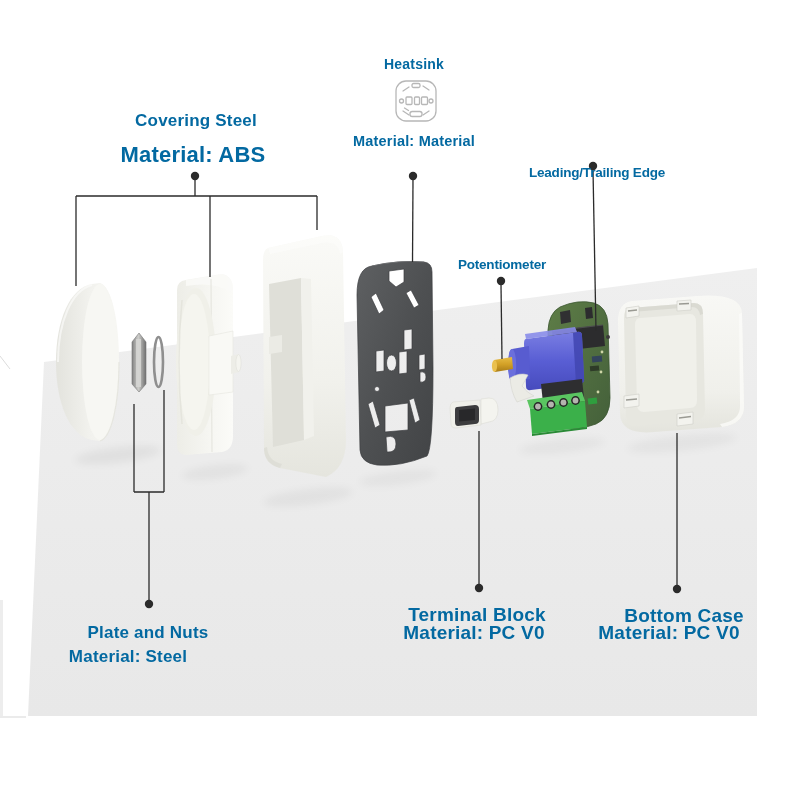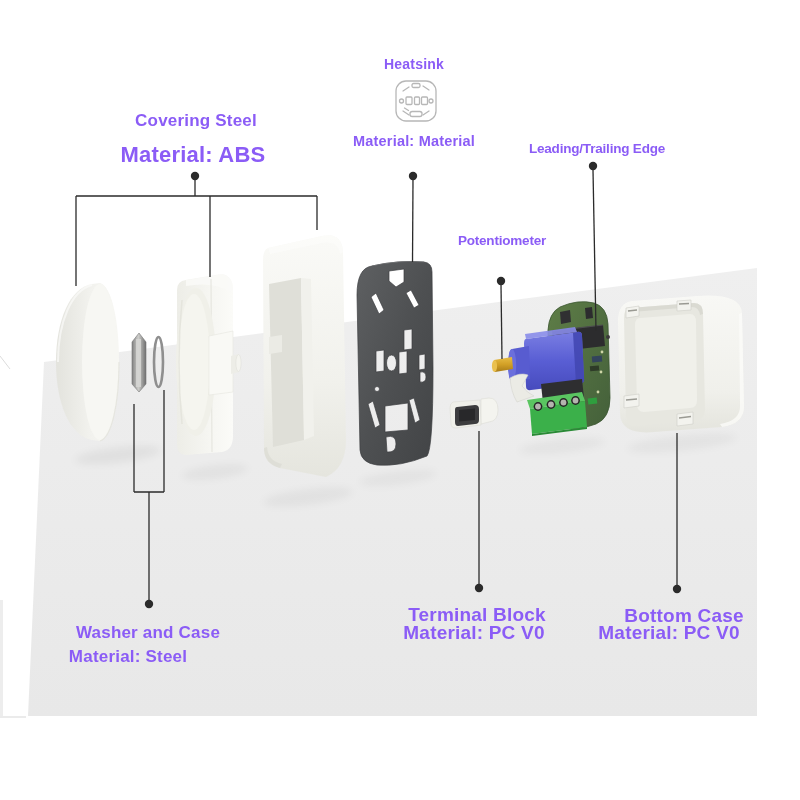--- a/index.html
+++ b/index.html
@@ -4,29 +4,29 @@
 <style>
   html,body{margin:0;padding:0;background:#ffffff;}
   .stage{
     position:relative;width:800px;height:800px;overflow:hidden;
     background:#ffffff;
     font-family:"Liberation Sans",sans-serif;
   }
   .stage svg.art{position:absolute;left:0;top:0;}
   .lbl{
     position:absolute;transform:translateX(-50%);
-    white-space:nowrap;font-weight:700;color:#8b5cf6;
+    white-space:nowrap;font-weight:700;color:#0369a1;
     letter-spacing:.2px;line-height:1;
   }
   .s17{font-size:17px;}
   .s16{font-size:22px;}
   .s155{font-size:19px;}
   .s145{font-size:14.5px;}
   .s14{font-size:14px;}
-  .s135{font-size:13.5px;letter-spacing:-0.2px;}
+  .s135{font-size:13.5px;letter-spacing:-0.2px;margin-top:24px;}
 </style>
 </head>
 <body>
 
 <div class="stage">
 
 <svg class="art" width="800" height="800" viewBox="0 0 800 800">
   <defs>
     <linearGradient id="gPlane" x1="0" y1="0" x2="0" y2="1">
       <stop offset="0" stop-color="#efefef"></stop>
@@ -261,21 +261,21 @@
 <div class="lbl s17" style="left:196px;top:112px">Covering Steel</div>
 <div class="lbl s16" style="left:193px;top:144px">Material: ABS</div>
 
 <div class="lbl s14" style="left:414px;top:57px">Heatsink</div>
 <div class="lbl s145" style="left:414px;top:134px">Material: Material</div>
 
 <div class="lbl s135" style="left:597px;top:142px">Leading/Trailing Edge</div>
 
 <div class="lbl s135" style="left:502px;top:234px">Potentiometer</div>
 
-<div class="lbl s17" style="left:148px;top:624px">Washer and Case</div>
+<div class="lbl s17" style="left:148px;top:624px">Plate and Nuts</div>
 <div class="lbl s17" style="left:128px;top:648px">Material: Steel</div>
 
 <div class="lbl s155" style="left:477px;top:605px">Terminal Block</div>
 <div class="lbl s155" style="left:474px;top:623px">Material: PC V0</div>
 
 <div class="lbl s155" style="left:684px;top:606px">Bottom Case</div>
 <div class="lbl s155" style="left:669px;top:623px">Material: PC V0</div>
 
 </div>
 

